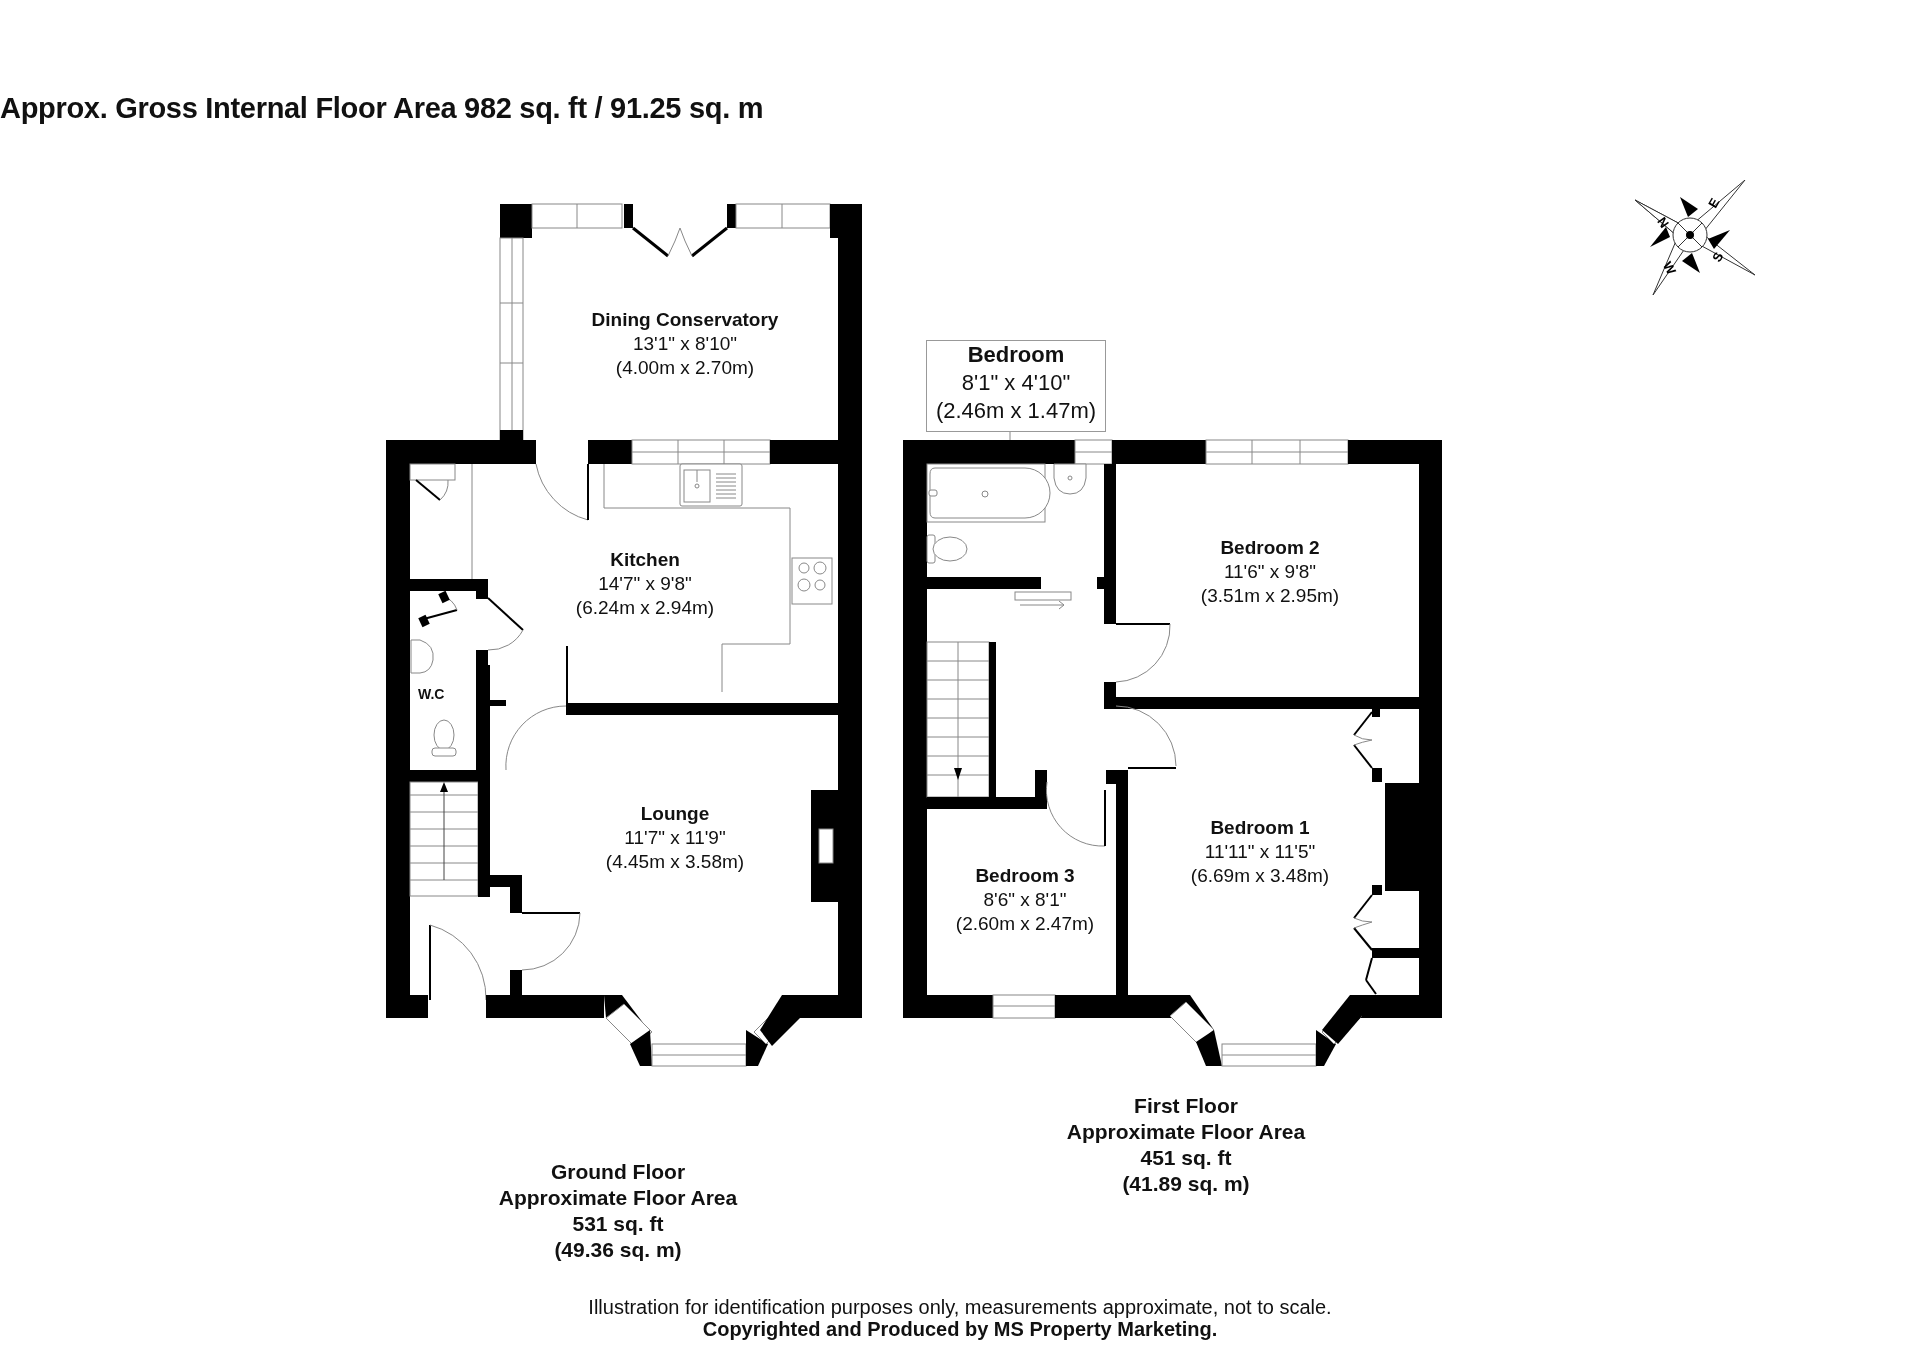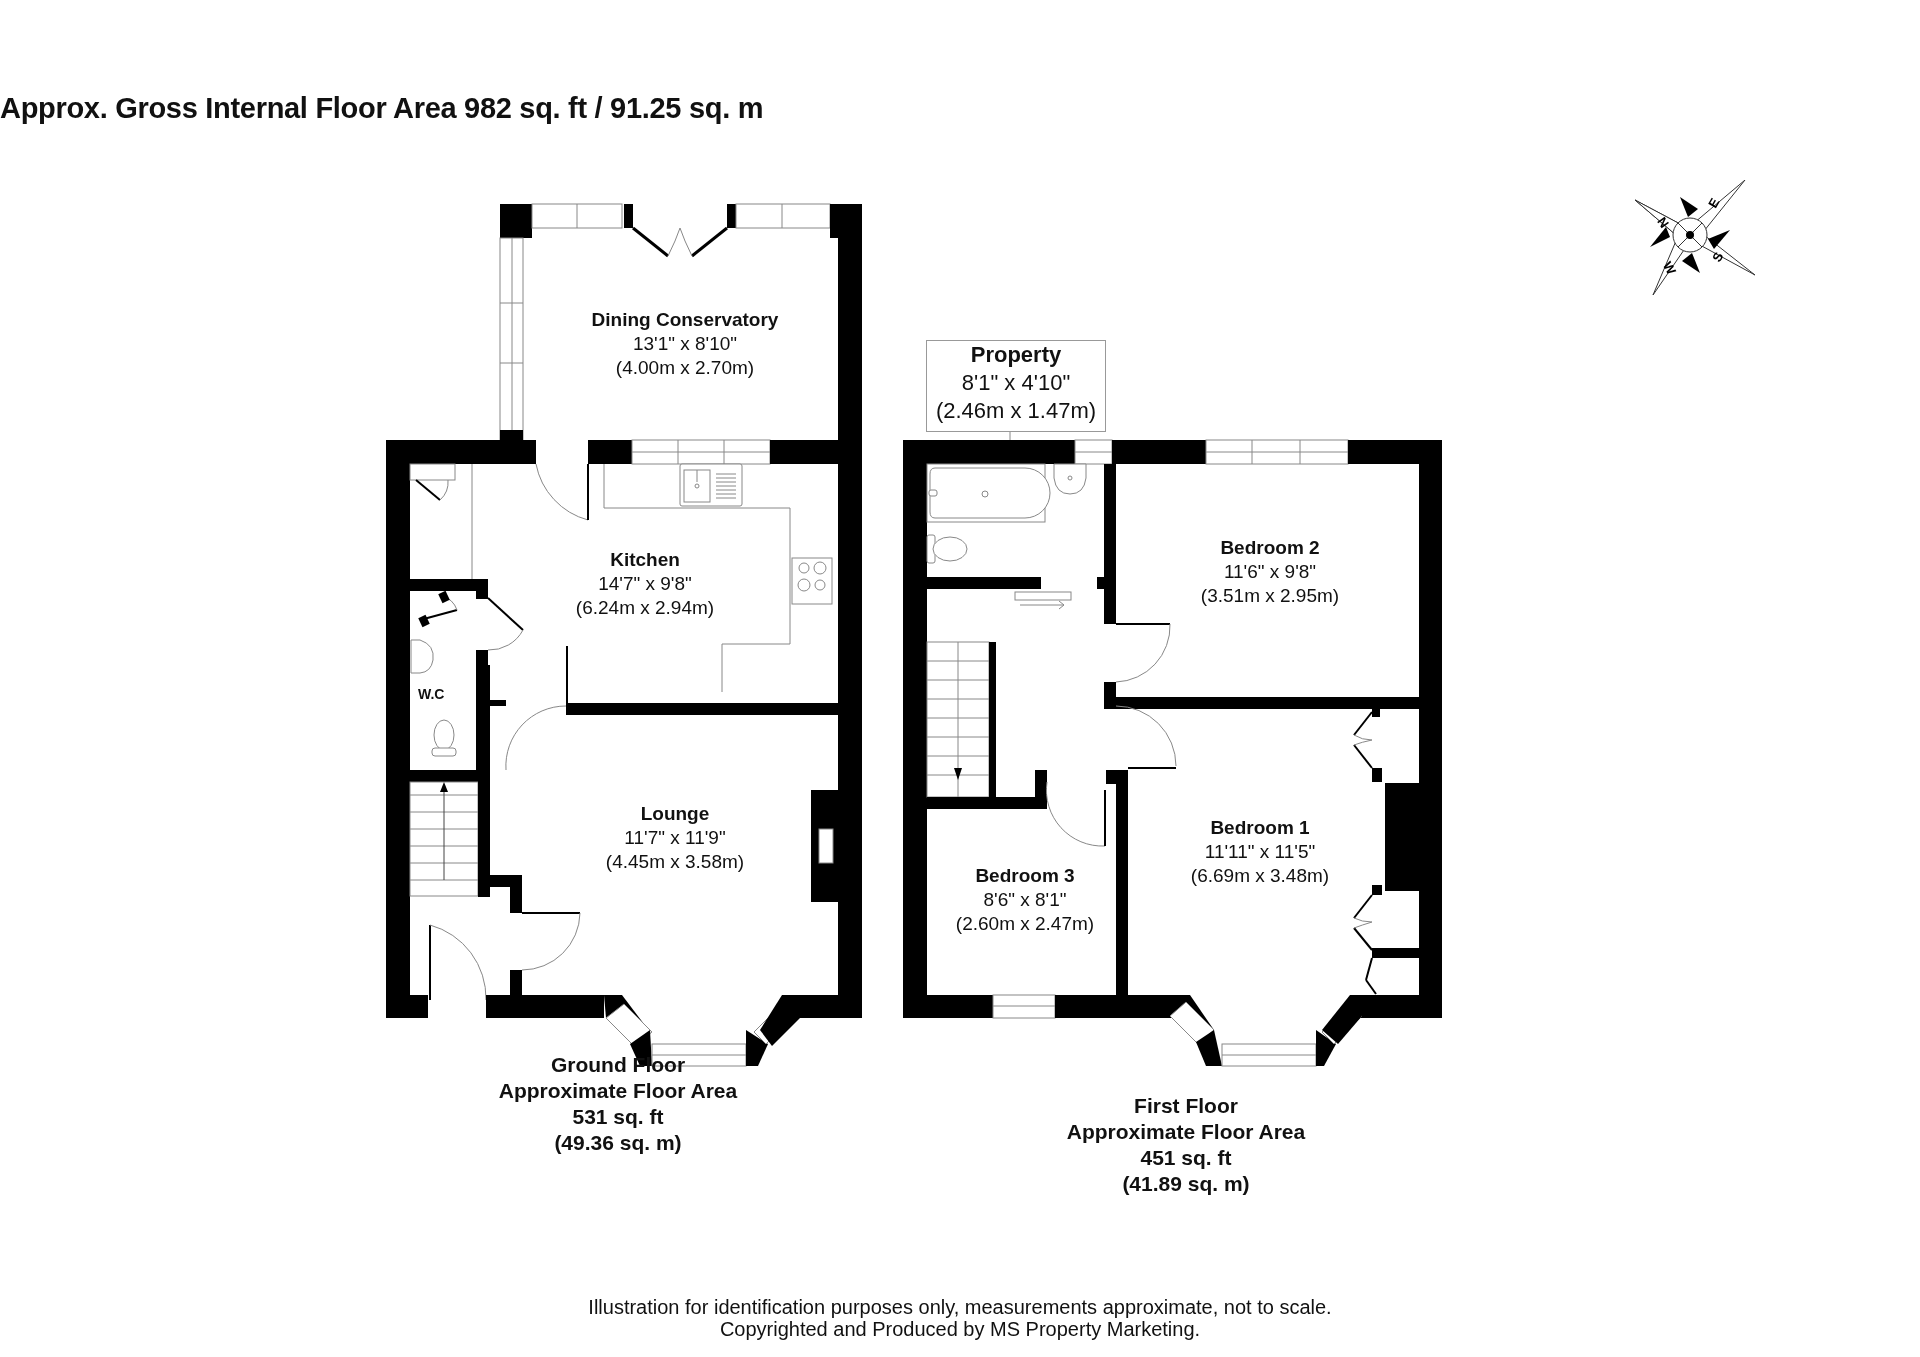--- a/index.html
+++ b/index.html
@@ -11,21 +11,21 @@
   .room-label { position: absolute; text-align: center; line-height: 24px; font-size: 19px; }
   .room-label .nm { font-weight: bold; }
   .bath-box { position: absolute; left: 926px; top: 340px; width: 178px; height: 90px;
               border: 1px solid #999; background: #fff; text-align: center;
               font-size: 22px; line-height: 28px; }
   .bath-box .nm { font-weight: bold; }
   .floor-summary { position: absolute; text-align: center; font-weight: bold;
                    font-size: 21px; line-height: 26px; width: 320px; }
   .footer { position: absolute; left: 0; width: 1920px; top: 1296px; text-align: center;
             font-size: 20px; line-height: 22px; }
-  .footer .b { font-weight: normal; }
+  .footer .b { font-weight: bold; }
   .compass { position: absolute; left: 1620px; top: 180px; }
   .wc-label { position: absolute; left: 418px; top: 686px; font-weight: bold; font-size: 14px; }
 </style>
 </head>
 <body>
 
 <div class="title">Approx. Gross Internal Floor Area 982 sq. ft / 91.25 sq. m</div>
 
 <svg class="compass" width="140" height="120" viewBox="0 0 140 120">
   <g transform="translate(70,55)">
@@ -289,41 +289,41 @@
   <div>(6.24m x 2.94m)</div>
 </div>
 <div class="wc-label">W.C</div>
 <div class="room-label" style="left:570px; top:802px; width:210px;">
   <div class="nm">Lounge</div>
   <div>11'7" x 11'9"</div>
   <div>(4.45m x 3.58m)</div>
 </div>
 
 <div class="bath-box">
-  <div class="nm">Property</div>
+  <div class="nm">Bedroom</div>
   <div>8'1" x 4'10"</div>
   <div>(2.46m x 1.47m)</div>
 </div>
 <div class="room-label" style="left:1160px; top:536px; width:220px;">
   <div class="nm">Bedroom 2</div>
   <div>11'6" x 9'8"</div>
   <div>(3.51m x 2.95m)</div>
 </div>
 <div class="room-label" style="left:1150px; top:816px; width:220px;">
   <div class="nm">Bedroom 1</div>
   <div>11'11" x 11'5"</div>
   <div>(6.69m x 3.48m)</div>
 </div>
 <div class="room-label" style="left:930px; top:864px; width:190px;">
   <div class="nm">Bedroom 3</div>
   <div>8'6" x 8'1"</div>
   <div>(2.60m x 2.47m)</div>
 </div>
 
-<div class="floor-summary" style="left:458px; top:1052px;">
+<div class="floor-summary" style="left:458px; top:1159px;">
   <div>Ground Floor</div>
   <div>Approximate Floor Area</div>
   <div>531 sq. ft</div>
   <div>(49.36 sq. m)</div>
 </div>
 <div class="floor-summary" style="left:1026px; top:1093px;">
   <div>First Floor</div>
   <div>Approximate Floor Area</div>
   <div>451 sq. ft</div>
   <div>(41.89 sq. m)</div>

